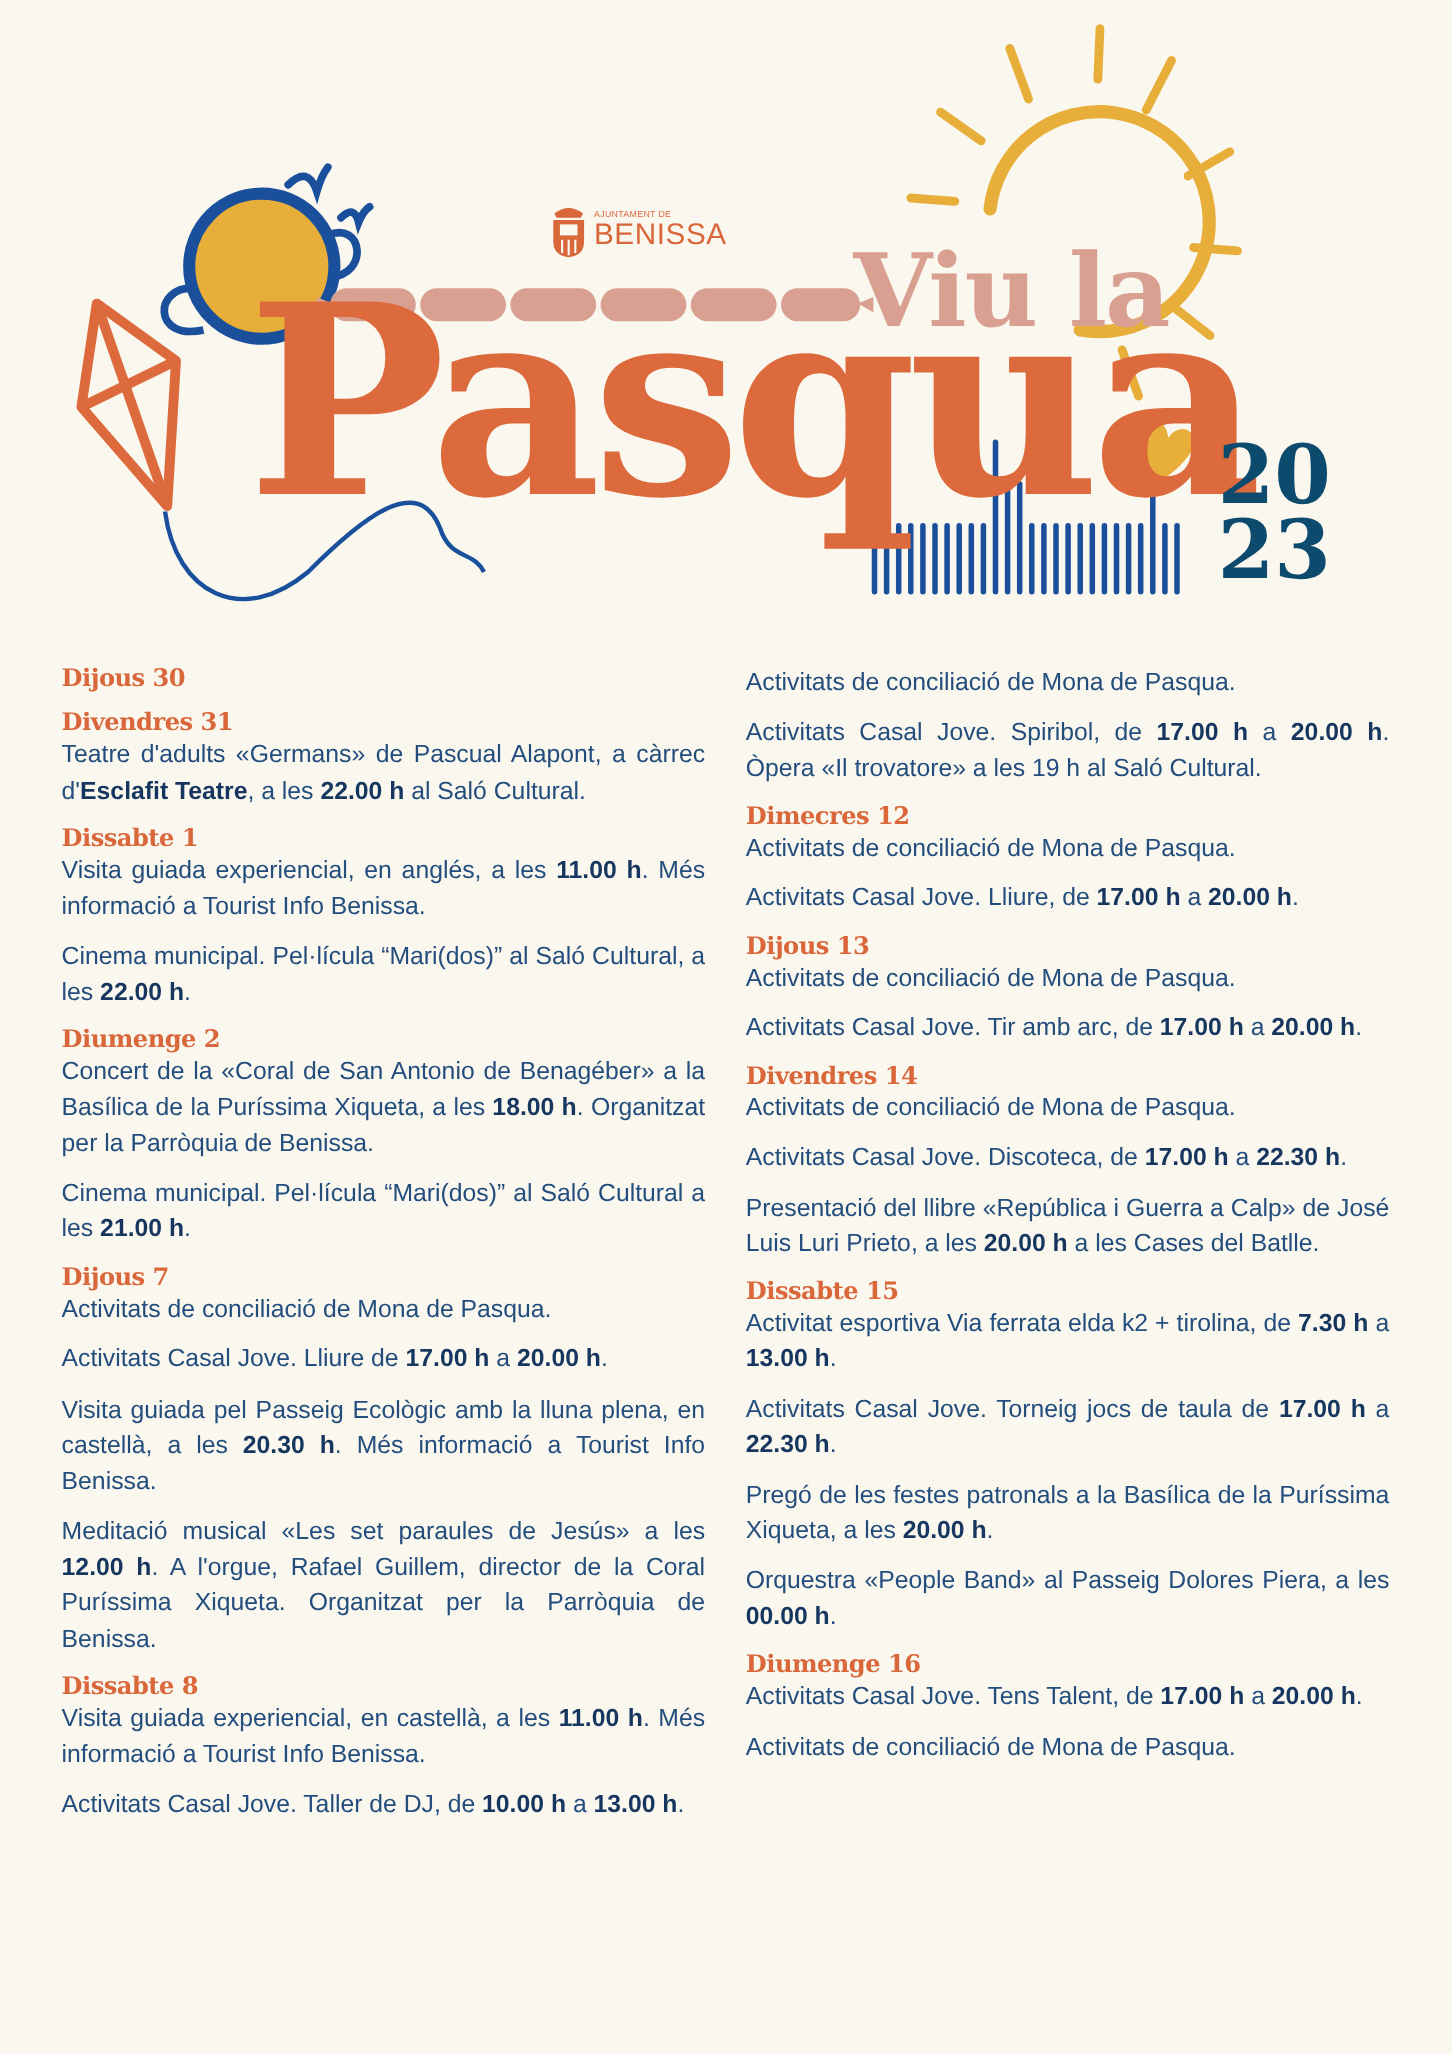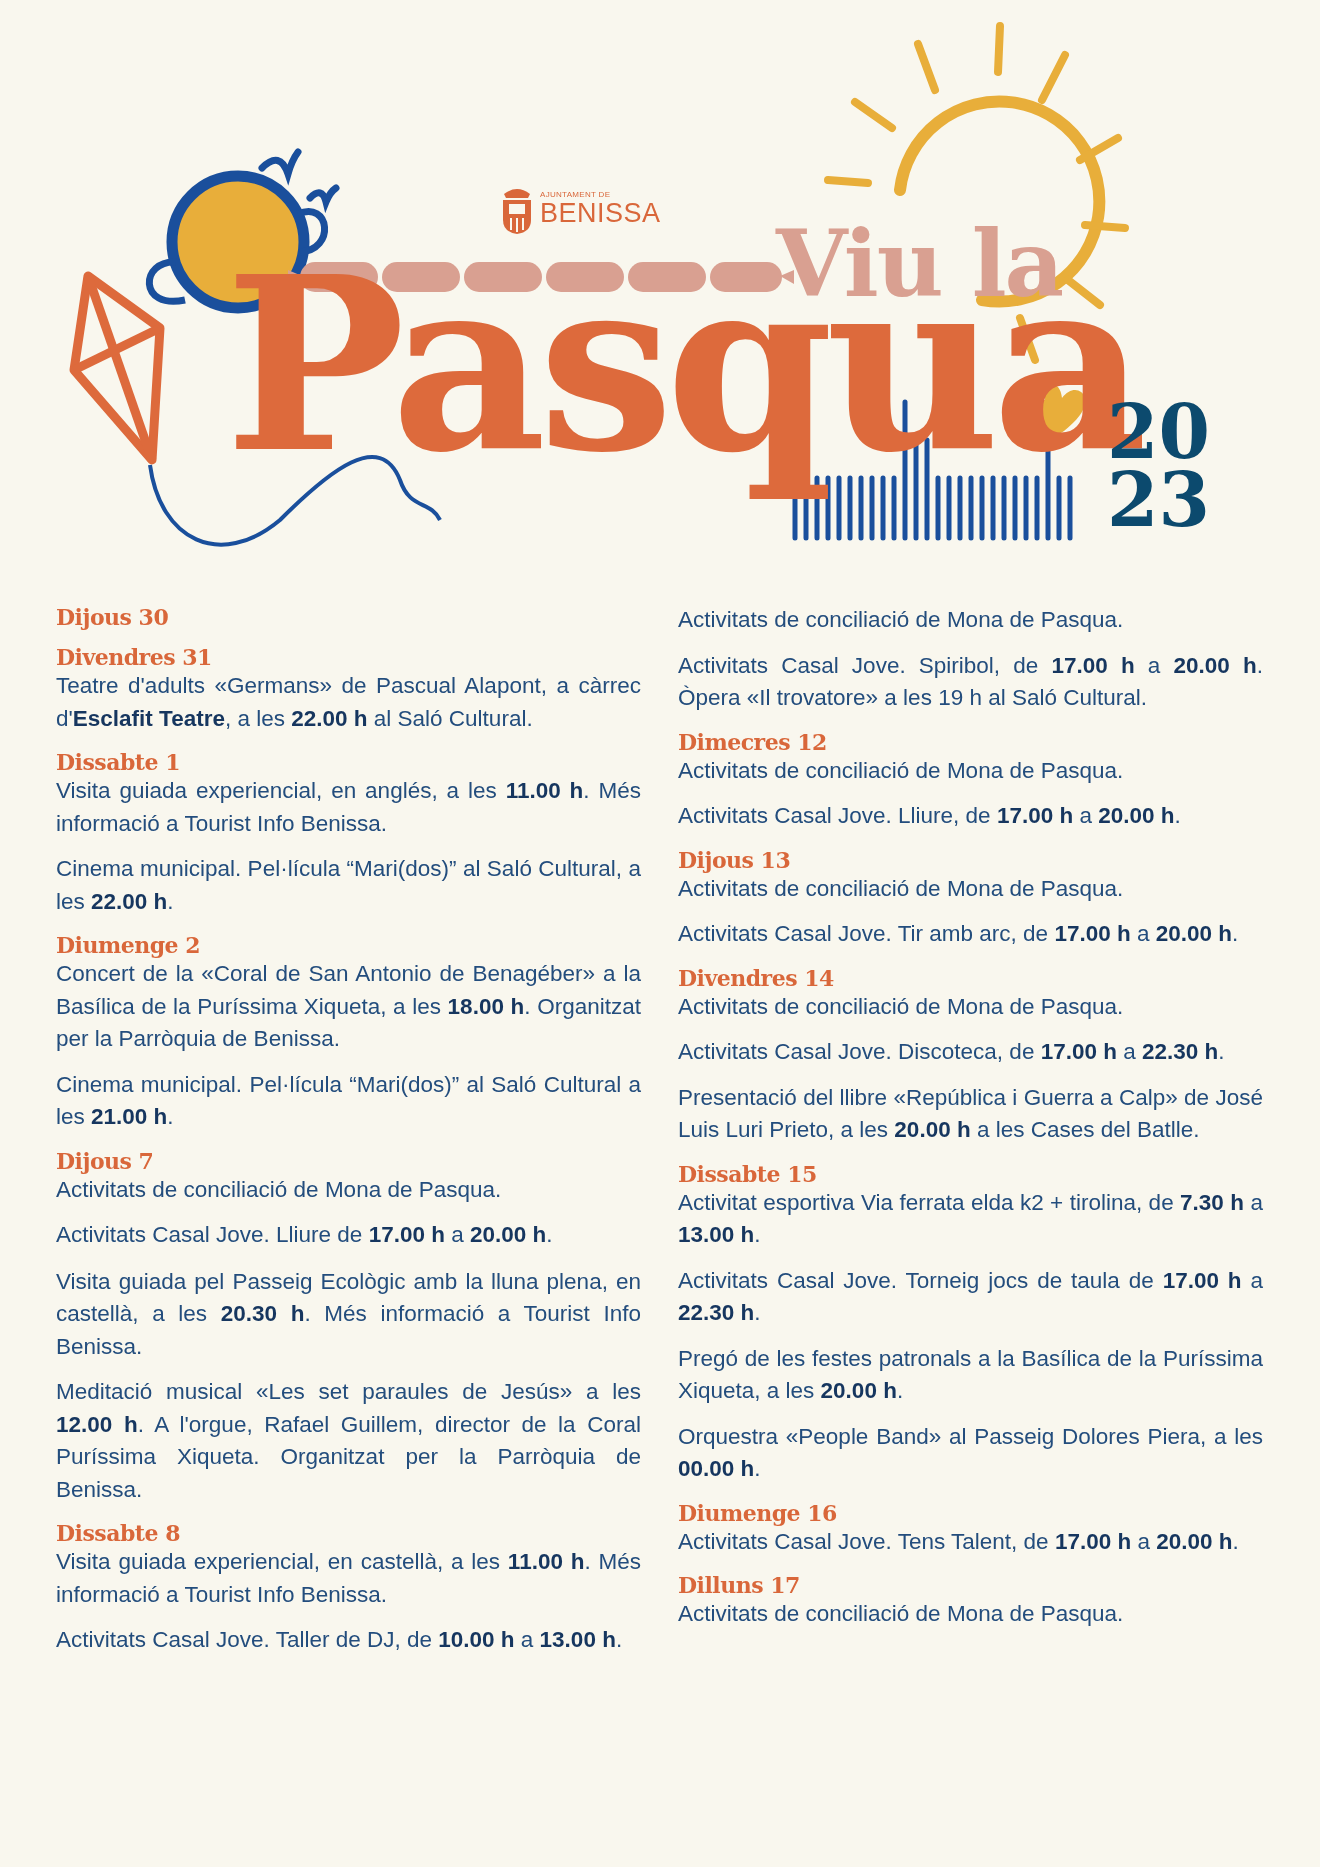--- a/index.html
+++ b/index.html
@@ -201,16 +201,15 @@
       <p class="entry">Activitat esportiva Via ferrata elda k2 + tirolina, de <b>7.30 h</b> a <b>13.00 h</b>.</p>
       <p class="entry">Activitats Casal Jove. Torneig jocs de taula de <b>17.00 h</b> a <b>22.30 h</b>.</p>
       <p class="entry">Pregó de les festes patronals a la Basílica de la Puríssima Xiqueta, a les <b>20.00 h</b>.</p>
       <p class="entry">Orquestra «People Band» al Passeig Dolores Piera, a les <b>00.00 h</b>.</p>
     </div>
     <div class="day">
       <div class="day-title">Diumenge 16</div>
       <p class="entry">Activitats Casal Jove. Tens Talent, de <b>17.00 h</b> a <b>20.00 h</b>.</p>
     </div>
     <div class="day">
-      <div class="day-title">Dilluns 17</div>
       <p class="entry">Activitats de conciliació de Mona de Pasqua.</p>
     </div>
   </div>
 
 </body></html>

